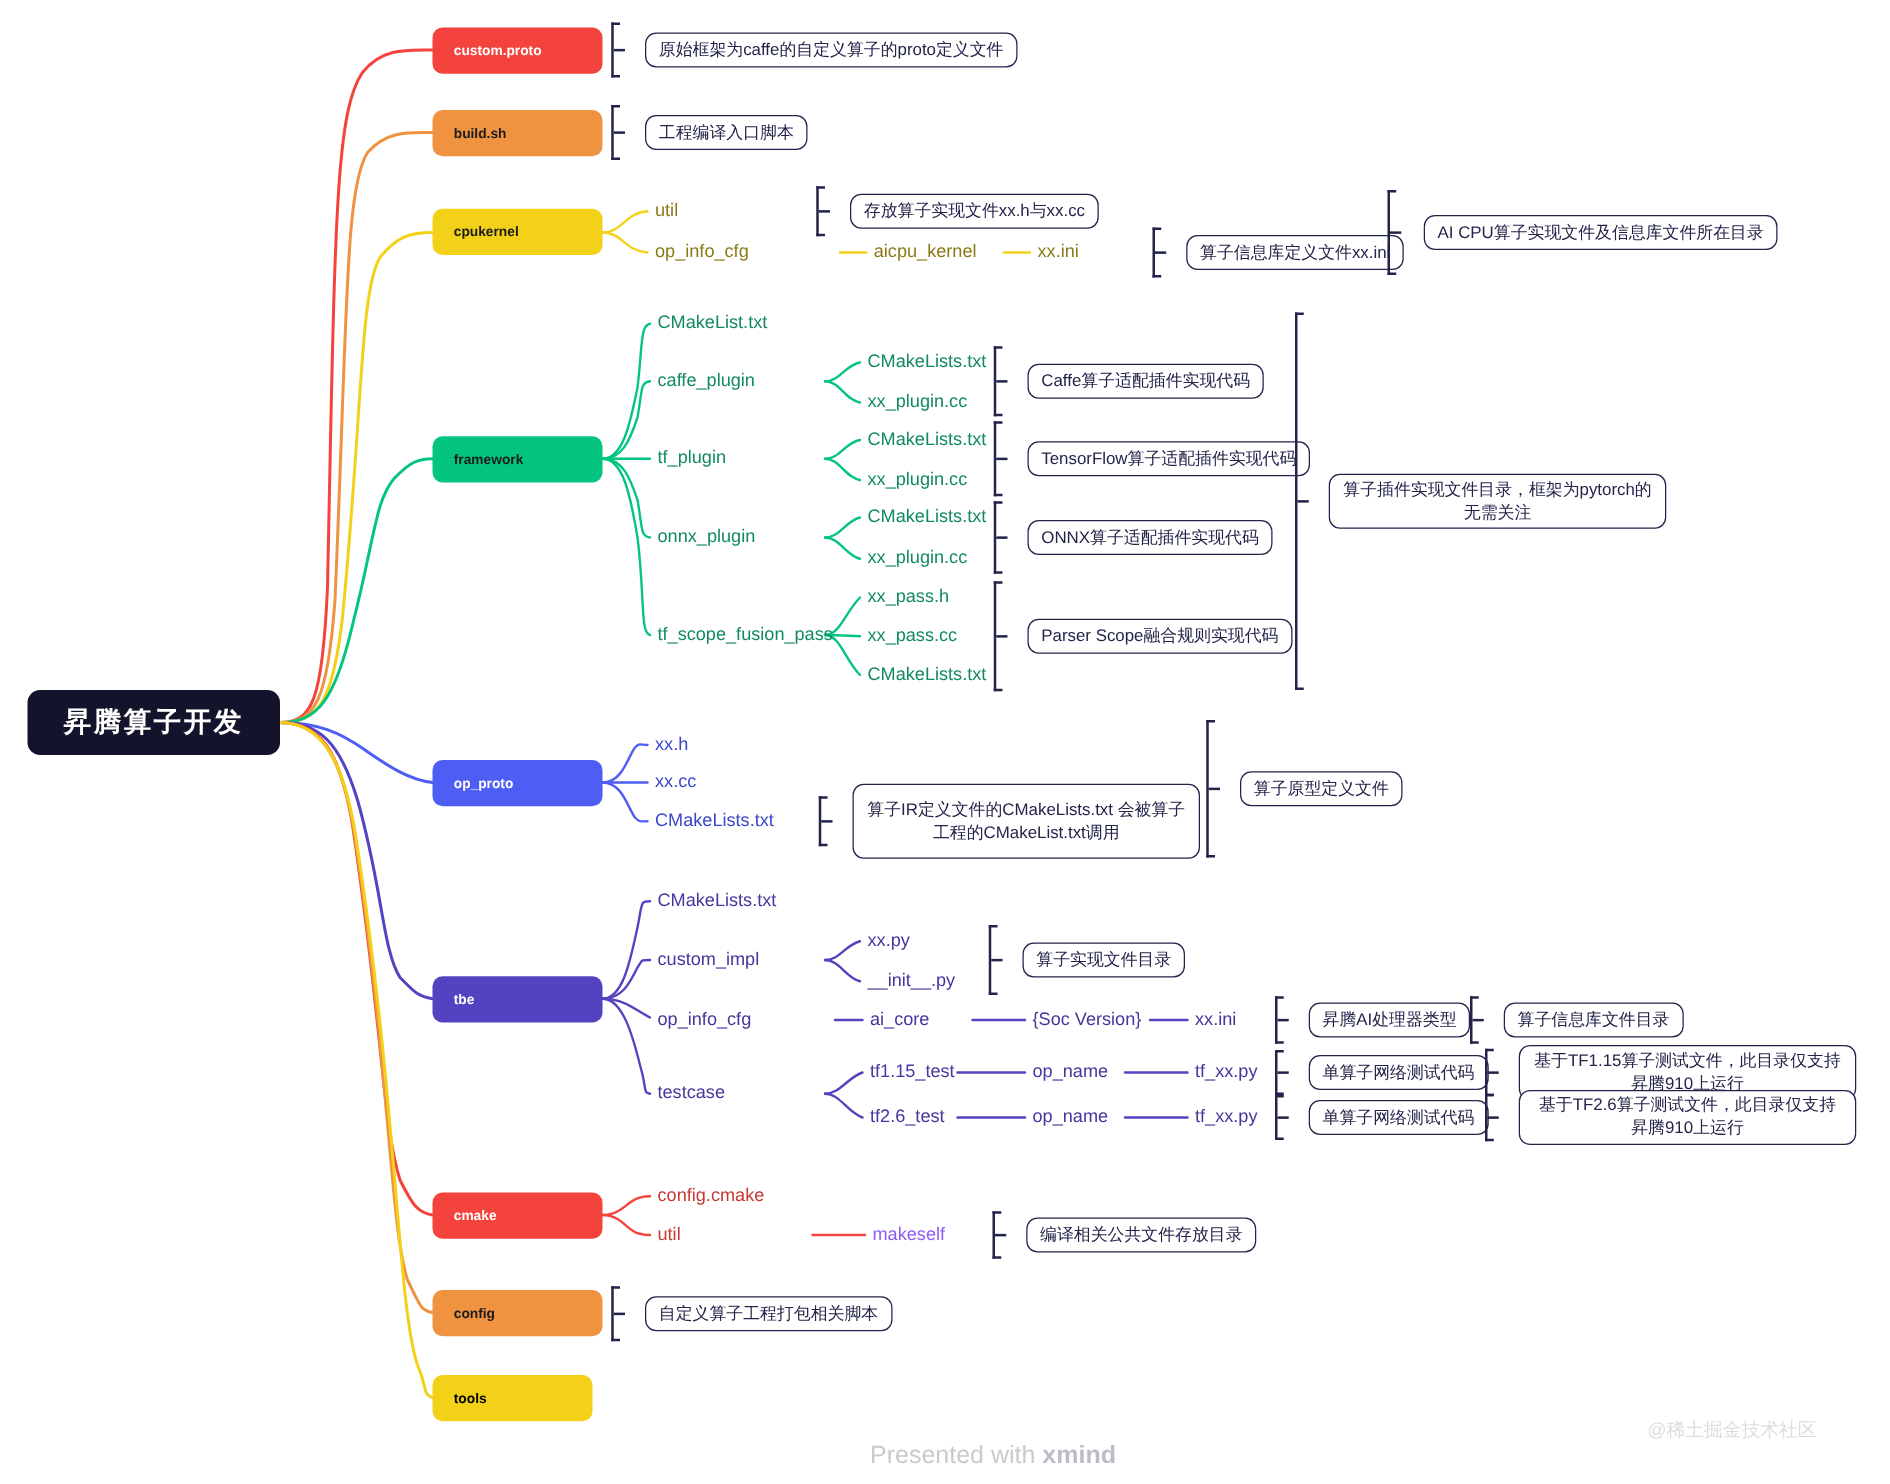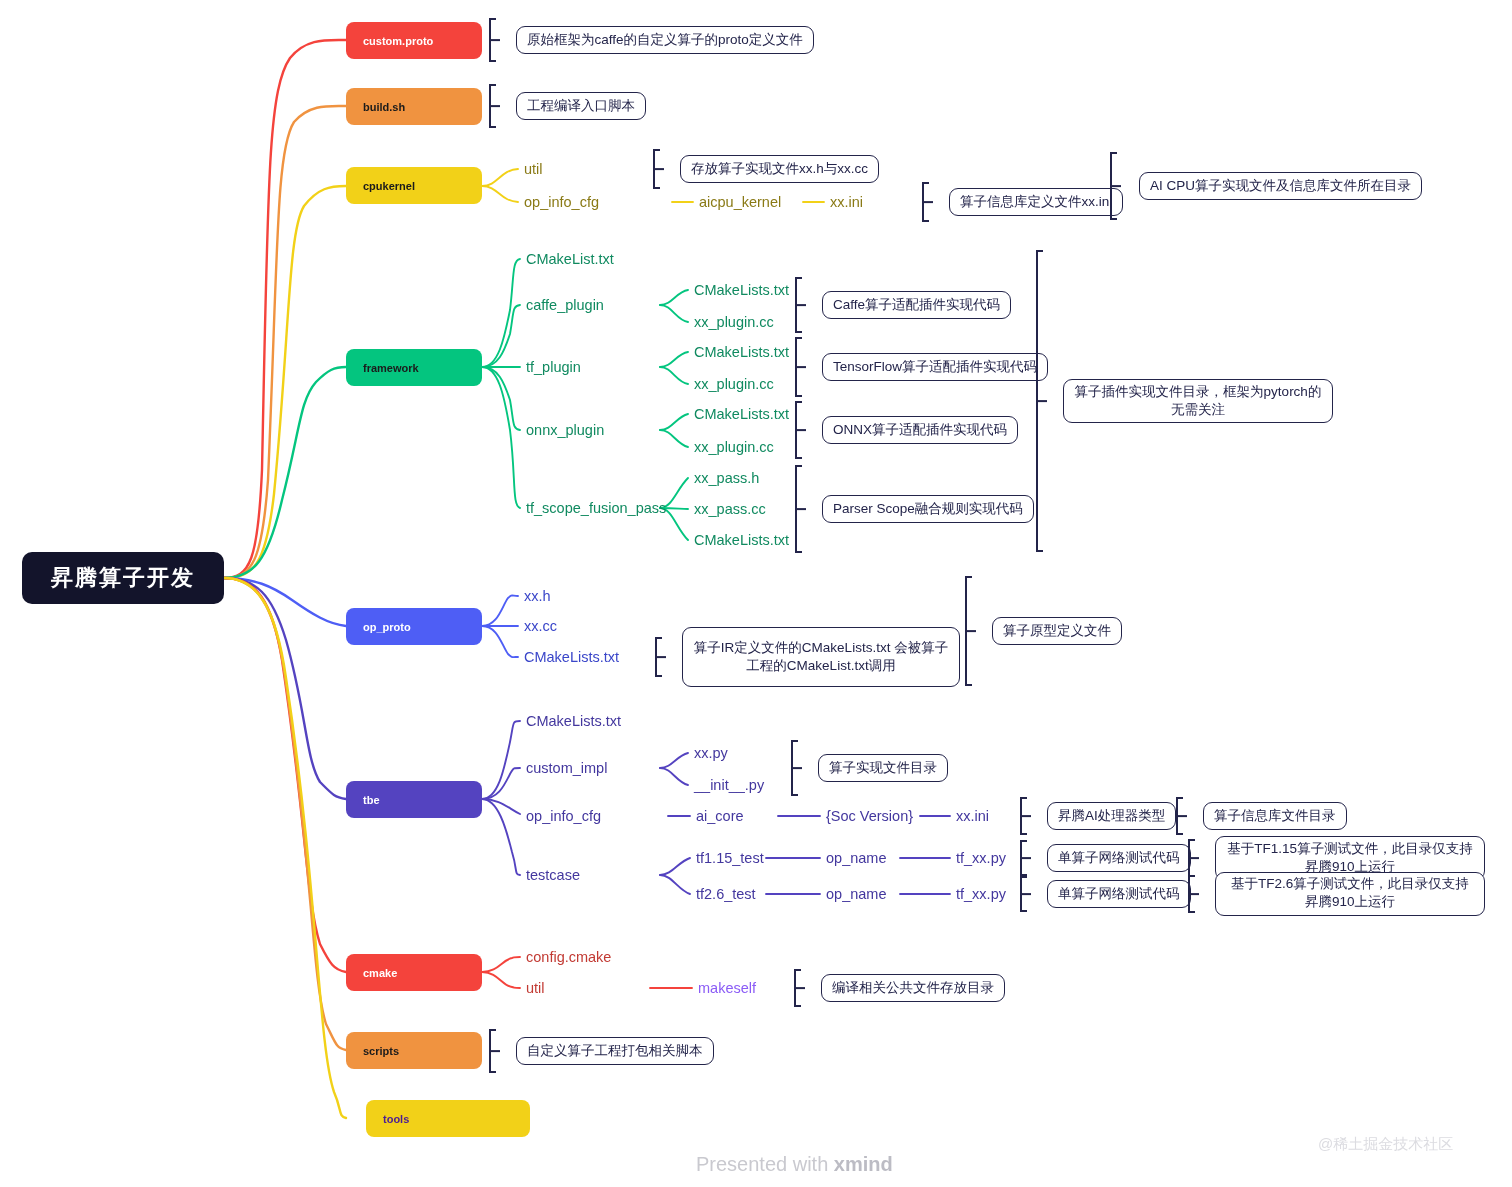--- a/index.html
+++ b/index.html
@@ -194,23 +194,23 @@
   <div class="l1-node" style="left:346px; top:608px; width:136px; height:37px; background:#4e5ef5; color:#ffffff;">
     <span>op_proto</span>
   </div>
   <div class="l1-node" style="left:346px; top:781px; width:136px; height:37px; background:#5443c0; color:#ffffff;">
     <span>tbe</span>
   </div>
   <div class="l1-node" style="left:346px; top:954px; width:136px; height:37px; background:#f4433c; color:#ffffff;">
     <span>cmake</span>
   </div>
   <div class="l1-node" style="left:346px; top:1032px; width:136px; height:37px; background:#f09340; color:#1b1b1b;">
-    <span>scripts</span>
-  </div>
-  <div class="l1-node" style="left:346px; top:1100px; width:164px; height:37px; background:#f2d118; color:#4c1d95;margin-left:20px;">
+    <span>config</span>
+  </div>
+  <div class="l1-node" style="left:346px; top:1100px; width:128px; height:37px; background:#f2d118; color:#000000;">
     <span>tools</span>
   </div>
 
   <div class="bracket" style="left:489px; top:40px; width:16px; height:44px;">
     <div class="vbar"></div>
       <div class="tcap"></div>
       <div class="bcap"></div>
       <div class="mid"></div>
   </div>
   <div class="note" style="left:516px; top:40px; height:28px;">

